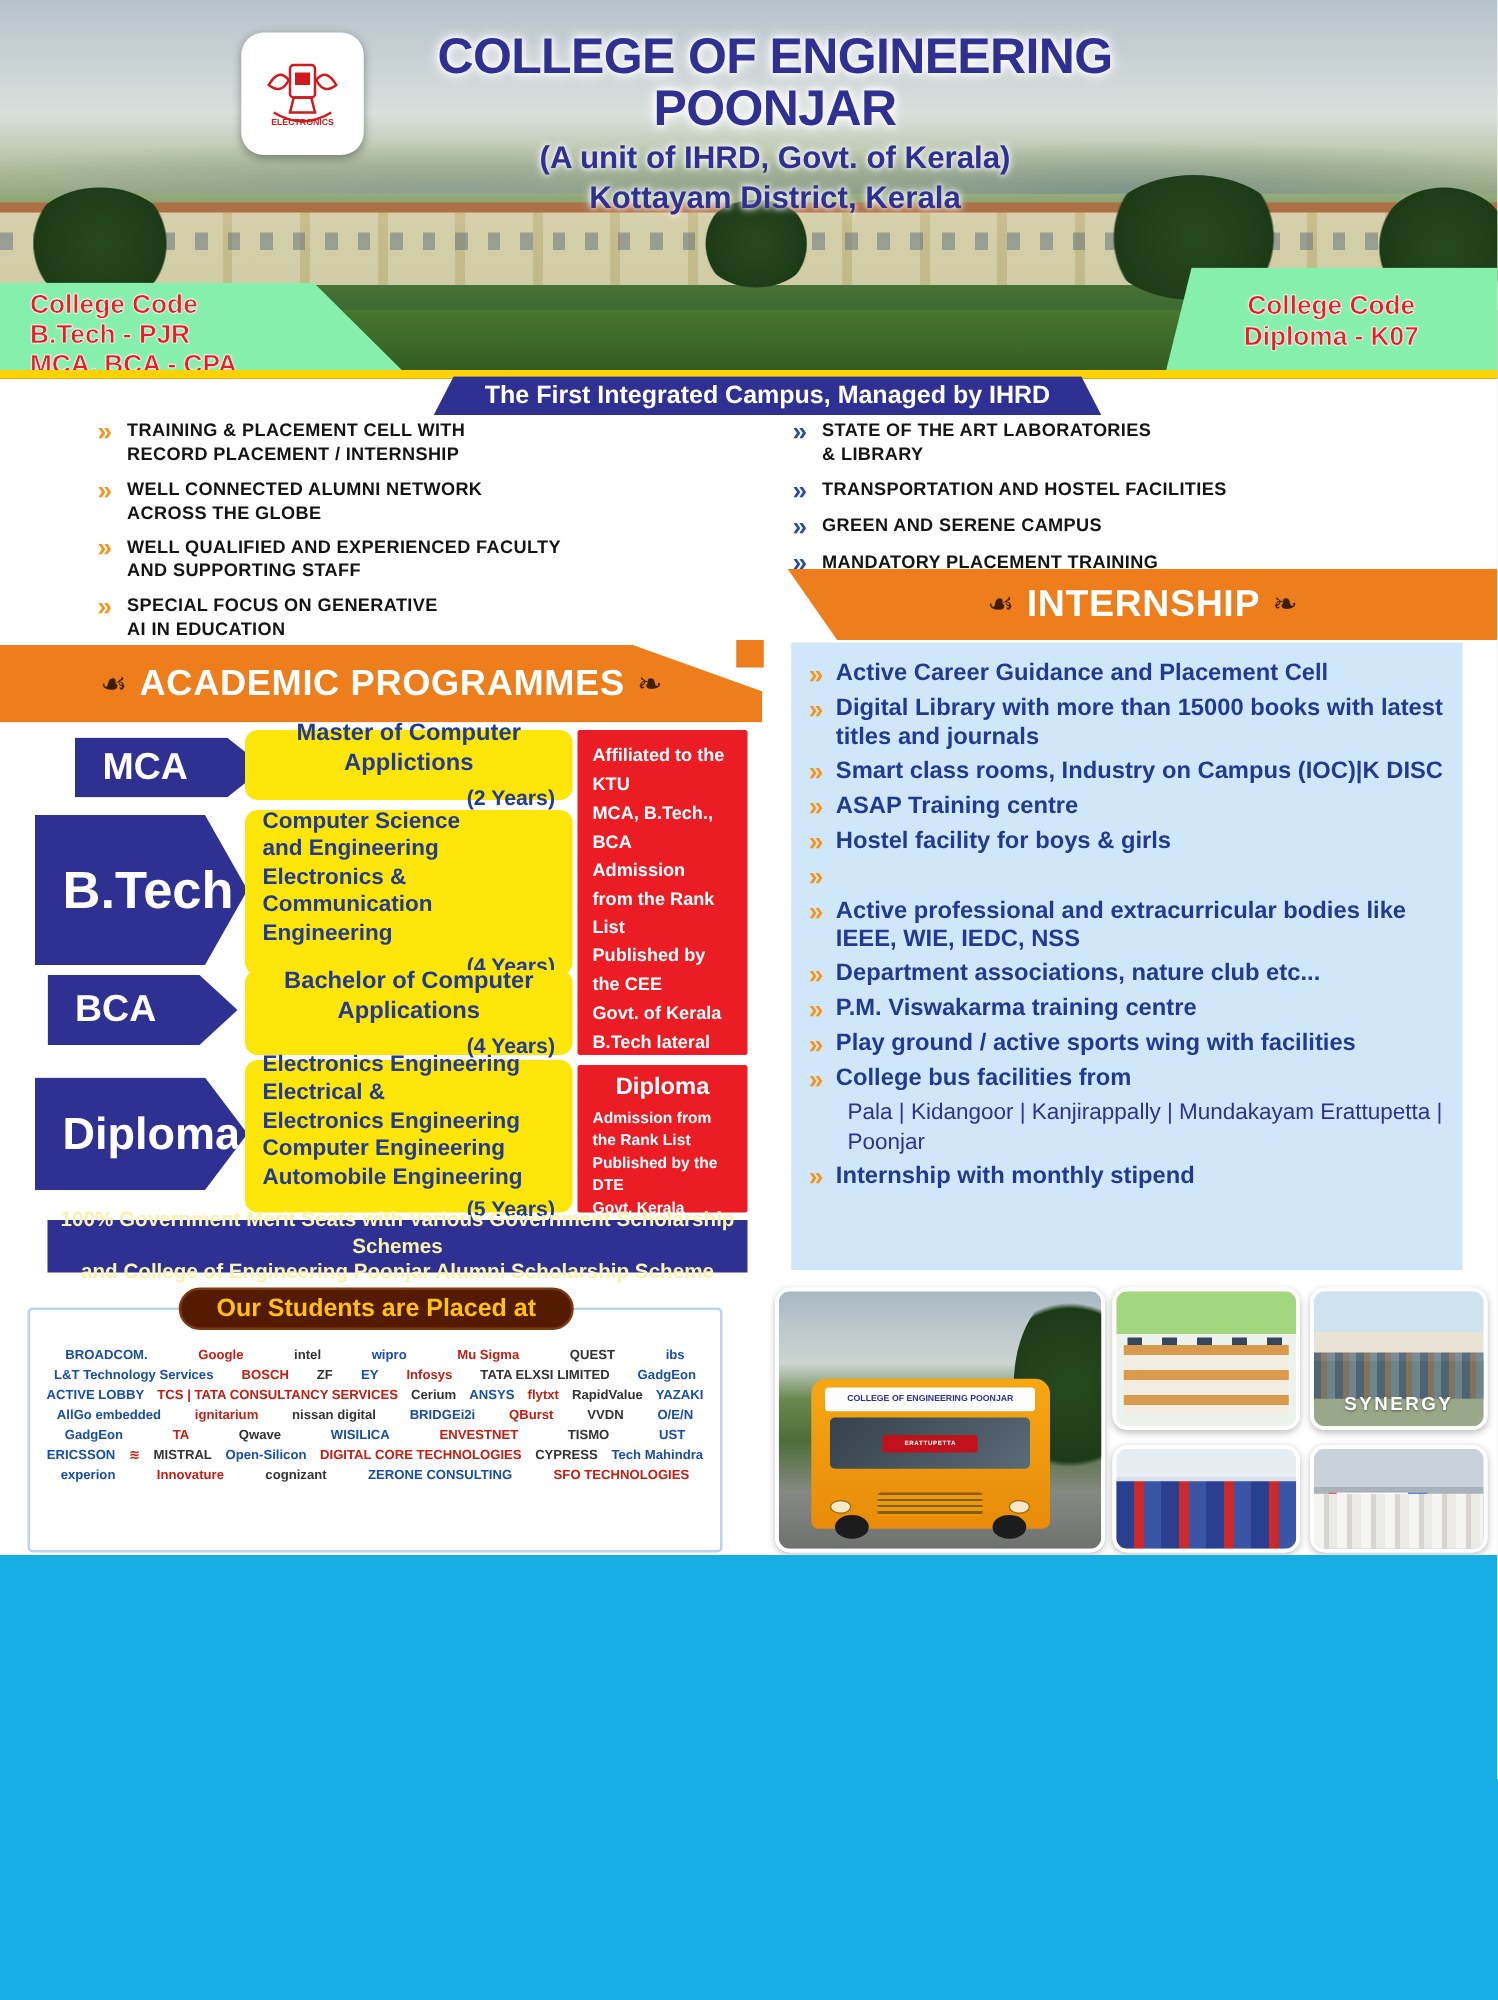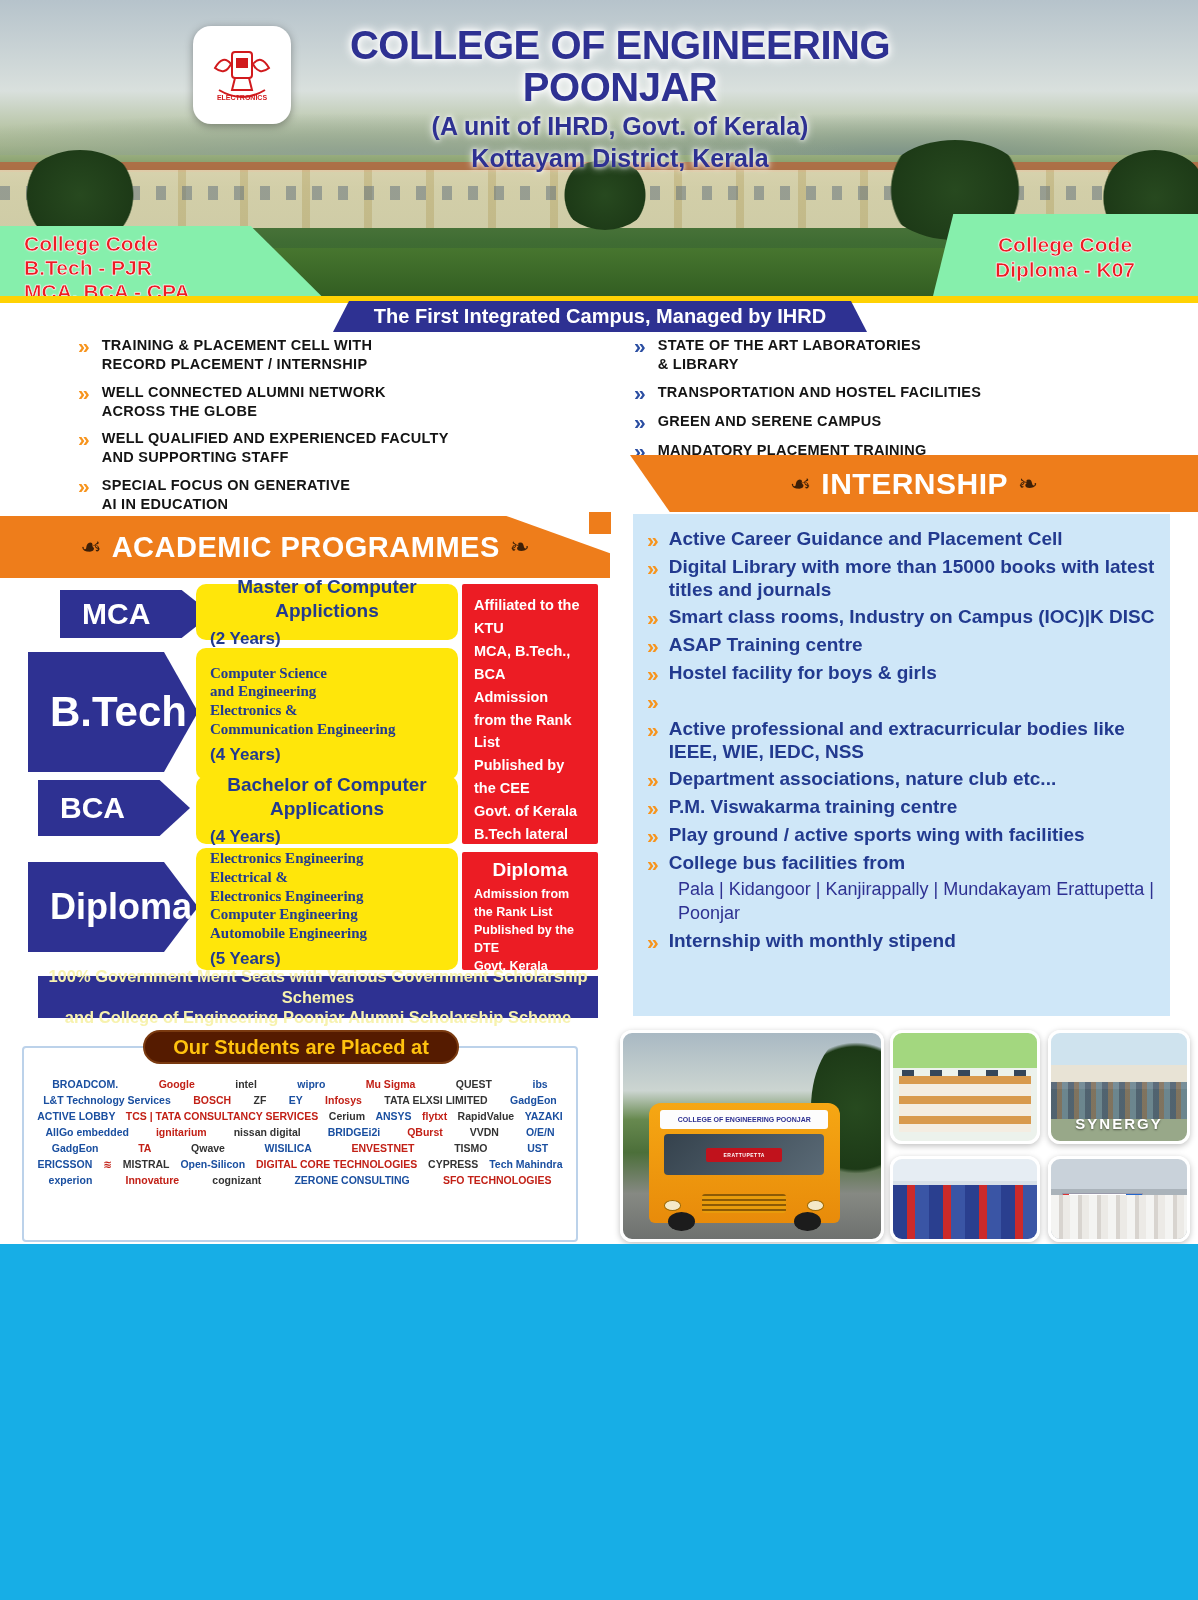--- a/index.html
+++ b/index.html
@@ -35,21 +35,21 @@
   .head-district{font-size:25px;font-weight:800;color:#2e3192;margin-top:3px;text-shadow:0 0 4px #fff,0 0 8px #fff;}
   .head-site{font-size:18px;font-weight:700;color:#2e3192;margin-top:2px;text-shadow:0 0 4px #fff,0 0 8px #fff;}
 
   .code-box{position:absolute;background:#86efac;color:#ed1c24;font-weight:900;}
   .code-left{left:0;top:226px;width:330px;height:72px;clip-path:polygon(0 0,76% 0,98% 100%,0 100%);
     font-size:21px;line-height:1.15;padding:6px 0 0 24px;-webkit-text-stroke:.5px #fff;text-shadow:0 0 2px #fff;}
   .code-right{left:932px;top:214px;width:266px;height:86px;clip-path:polygon(8% 0,100% 0,100% 100%,0 100%);
     font-size:21px;line-height:1.2;display:flex;align-items:center;justify-content:center;text-align:center;
     -webkit-text-stroke:.5px #fff;text-shadow:0 0 2px #fff;}
   .yellow-strip{position:absolute;left:0;top:296px;width:1198px;height:7px;background:#ffd204;}
-  .blue-banner{position:absolute;left:333px;top:301px;width:534px;height:31px;background:#2e3192;
+  .blue-banner{position:absolute;left:347px;top:301px;width:534px;height:31px;background:#2e3192;
     clip-path:polygon(3% 0,97% 0,100% 100%,0 100%);display:flex;align-items:center;justify-content:center;
     color:#fff;font-size:20px;font-weight:800;}
 
   
   .features-left{position:absolute;left:78px;top:336px;width:530px;display:flex;flex-direction:column;gap:9px;}
   .features-right{position:absolute;left:634px;top:336px;width:548px;display:flex;flex-direction:column;gap:9px;}
   .feat{display:flex;align-items:flex-start;gap:12px;}
   .feat .chev{font-size:21px;font-weight:900;line-height:1;margin-top:-1px;}
   .chev-orange{color:#f7941d;}
   .chev-blue{color:#2b4ea2;}
@@ -73,26 +73,26 @@
   .acad-banner .title{color:#fff;font-size:29px;font-weight:900;letter-spacing:.5px;}
   .arrow{position:absolute;background:#2e3192;color:#fff;font-weight:900;display:flex;align-items:center;
     clip-path:polygon(0 0,80% 0,100% 50%,80% 100%,0 100%);padding-left:22px;}
   .ar-mca{left:46px;top:590px;width:152px;height:48px;font-size:30px;margin-left:14px;}
   .ar-btech{left:28px;top:652px;width:170px;height:120px;font-size:42px;}
   .ar-bca{left:38px;top:780px;width:152px;height:56px;font-size:30px;}
   .ar-dip{left:28px;top:862px;width:170px;height:90px;font-size:36px;}
   .ybox{position:absolute;background:#ffe60a;border-radius:10px;color:#223a8f;font-weight:900;
     display:flex;flex-direction:column;justify-content:center;padding:6px 14px;}
   .ybox .desc{font-size:19px;line-height:1.25;}
-  .ybox .years{font-size:17px;text-align:left;margin-top:6px;}
+  .ybox .years{font-size:17px;text-align:right;margin-top:6px;}
   .yb-mca{left:196px;top:584px;width:262px;height:56px;text-align:center;}
   .yb-btech{left:196px;top:648px;width:262px;height:132px;}
   .yb-bca{left:196px;top:776px;width:262px;height:68px;text-align:center;}
   .yb-dip{left:196px;top:848px;width:262px;height:122px;}
-  .yb-btech .desc,.yb-dip .desc{font-size:15px;font-family:Liberation Serif, serif;}
+  .yb-btech .desc,.yb-dip .desc{font-size:18px;}
   .redbox{position:absolute;background:#ec1c24;color:#fff;font-weight:800;border-radius:2px;padding:10px 12px;}
   .rb-ktu{left:462px;top:584px;width:136px;height:260px;font-size:14.5px;line-height:1.58;}
   .rb-dip{left:462px;top:852px;width:136px;height:118px;font-size:12.5px;line-height:1.45;padding-top:4px;}
   .rb-dip .rb-title{font-size:19px;font-weight:900;text-align:center;margin-bottom:1px;}
   .merit-bar{position:absolute;left:38px;top:976px;width:560px;height:42px;background:#2e3192;color:#f7f2ae;
     display:flex;align-items:center;justify-content:center;text-align:center;font-size:16.5px;font-weight:800;line-height:1.25;}
 
   
   .place-box{position:absolute;left:22px;top:1046px;width:556px;height:196px;background:#fff;
     border:2px solid #bcd2ea;border-radius:4px;padding:26px 8px 4px 8px;}

